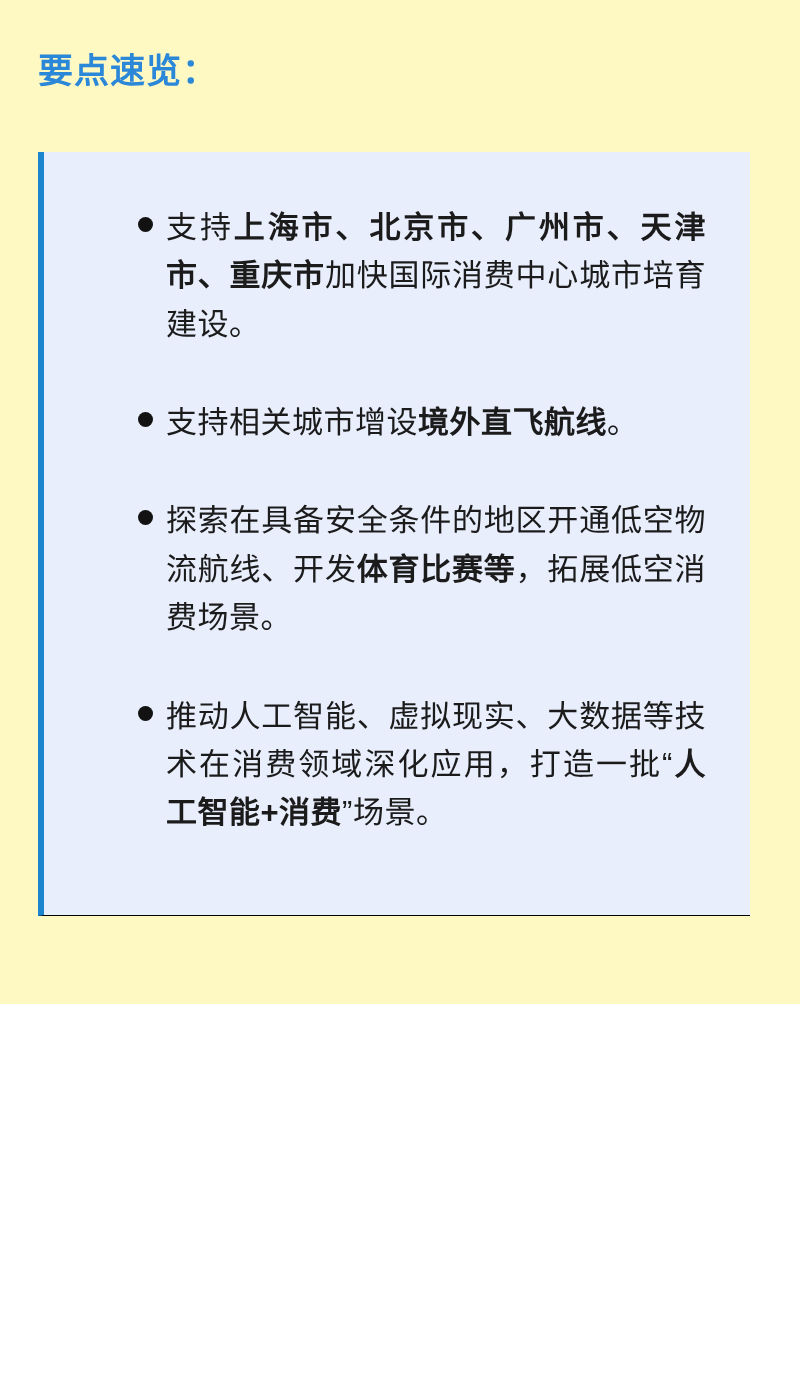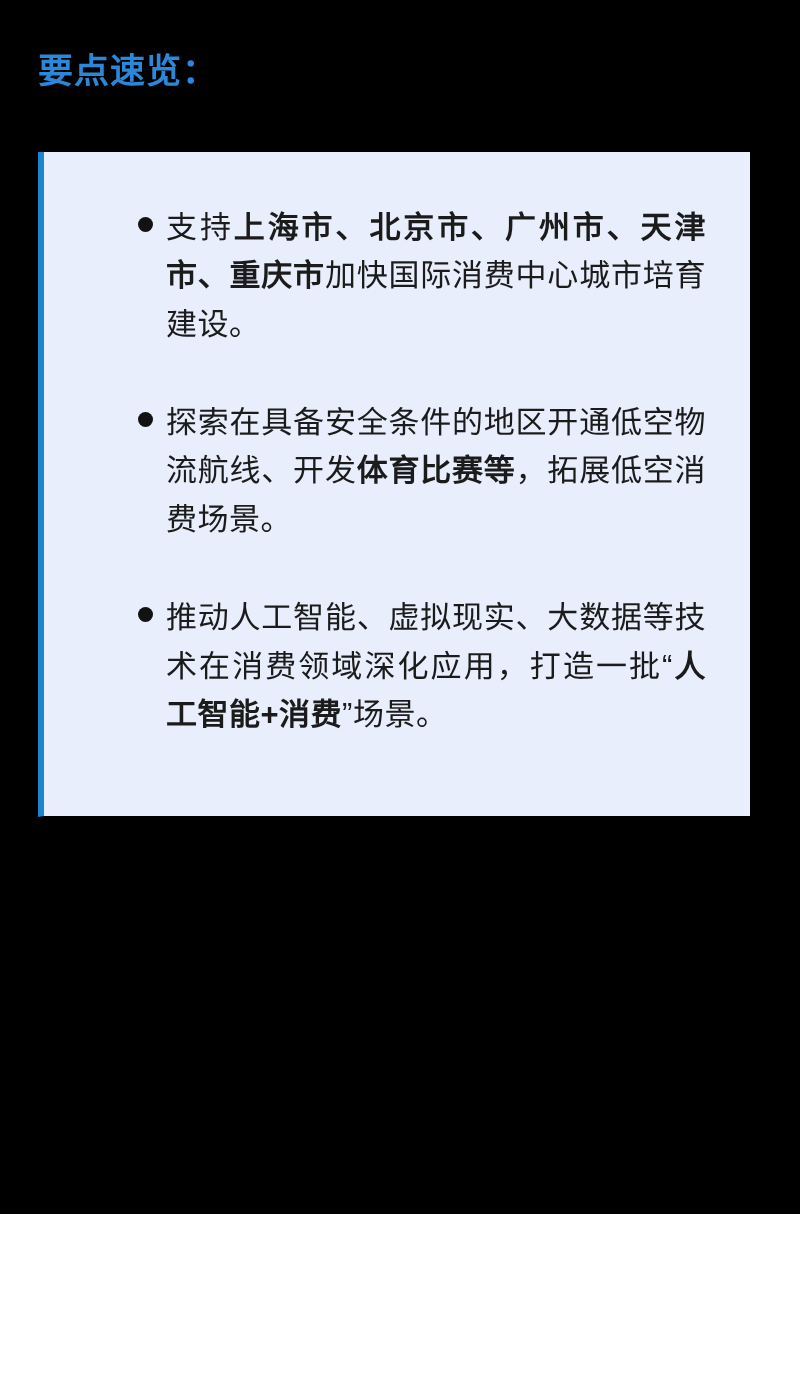--- a/index.html
+++ b/index.html
@@ -9,24 +9,24 @@
   }
   body {
     width: 800px;
     height: 1376px;
     font-family: "Liberation Sans", "DejaVu Sans", sans-serif;
     -webkit-font-smoothing: antialiased;
   }
   .page {
     position: relative;
     width: 800px;
-    height: 1214px;
+    height: 1004px;
     box-sizing: border-box;
     overflow: hidden;
-    background: #000000;
+    background: #fef9c3;
   }
   .page-title {
     position: absolute;
     left: 38px;
     top: 50px;
     font-size: 35px;
     line-height: 1.2;
     font-weight: bold;
     color: #2b87d8;
     letter-spacing: 1px;
@@ -84,20 +84,24 @@
 
   <div class="card-wrap">
     <div class="card">
       <div id="bullet-list">
           <div class="bullet-block">
             <span class="bullet-dot"></span>
             <span class="bullet-text"><span>支持</span><b>上海市、北京市、广州市、天津市、重庆市</b><span>加快国际消费中心城市培育建设。</span></span>
           </div>
           <div class="bullet-block">
             <span class="bullet-dot"></span>
+            <span class="bullet-text"><span>支持相关城市增设</span><b>境外直飞航线</b><span>。</span></span>
+          </div>
+          <div class="bullet-block">
+            <span class="bullet-dot"></span>
             <span class="bullet-text"><span>探索在具备安全条件的地区开通低空物流航线、开发</span><b>体育比赛等</b><span>，拓展低空消费场景。</span></span>
           </div>
           <div class="bullet-block">
             <span class="bullet-dot"></span>
             <span class="bullet-text"><span>推动人工智能、虚拟现实、大数据等技术在消费领域深化应用，打造一批“</span><b>人工智能+消费</b><span>”场景。</span></span>
           </div>
         </div>
     </div>
   </div>
 

